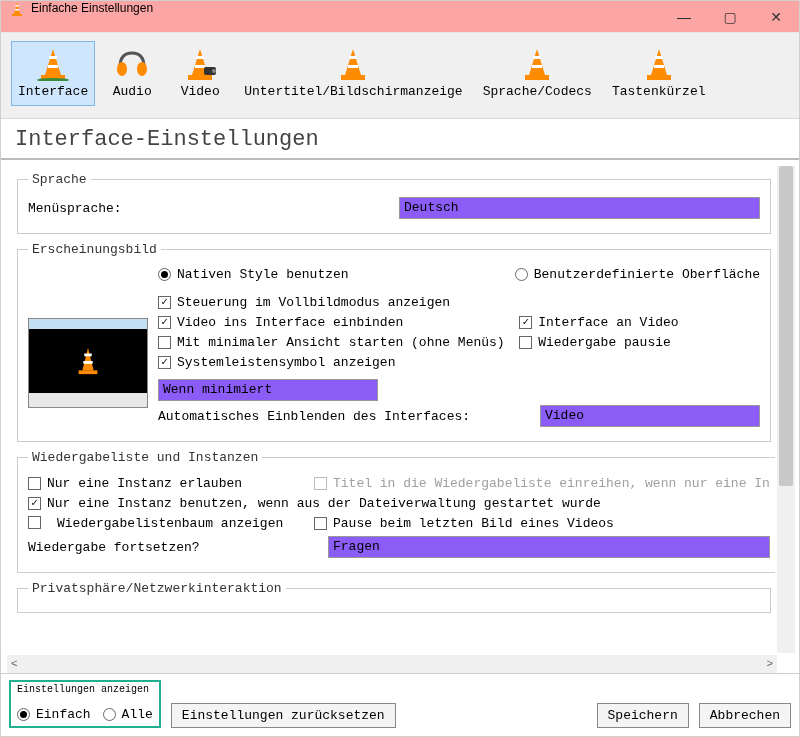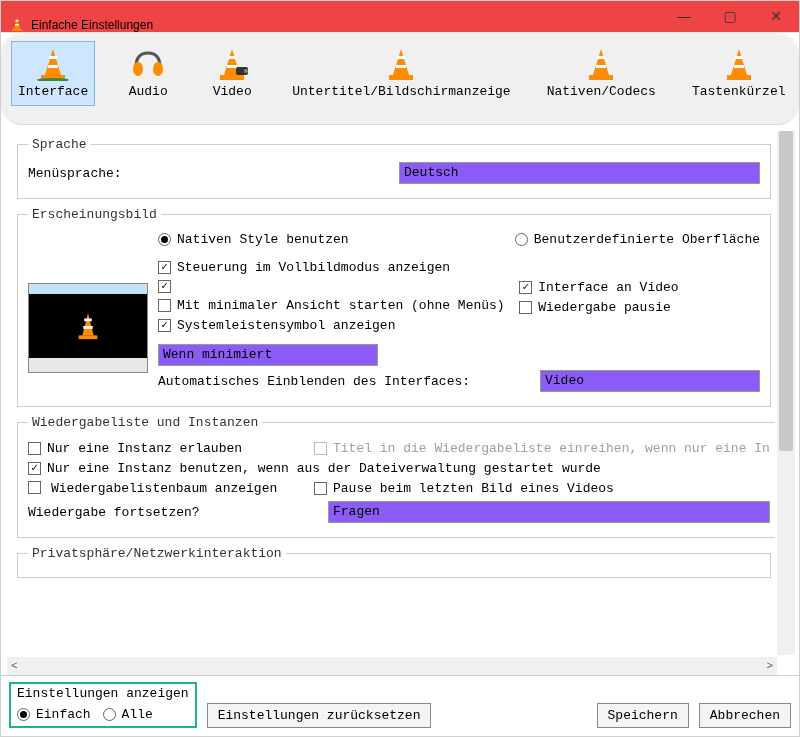--- a/index.html
+++ b/index.html
@@ -1,23 +1,23 @@
 <!DOCTYPE html>
 <html><head>
 <meta charset="utf-8">
 <style>
   * { box-sizing: border-box; }
   body { margin:0; font-family: "Courier New", monospace; font-size:13px; color:#000; background:#fff; }
   .window { width:800px; height:737px; border:1px solid #d0d0d0; display:flex; flex-direction:column; background:#fff; }
-  .titlebar { height:32px; display:flex; align-items:flex-end; padding:0 0 0 8px; background:#ef4444; border-bottom:1px solid #e8e8e8; }
+  .titlebar { height:32px; display:flex; align-items:flex-start; padding:0 0 0 8px; background:#fca5a5; border-bottom:1px solid #e8e8e8; }
   .titlebar .title { flex:1; font-family: "Segoe UI", sans-serif; font-size:12px; color:#000; }
   .titlebar .tbicon { width:16px; height:16px; margin-right:6px; }
   .winbtns { display:flex; }
   .winbtn { width:46px; height:32px; display:flex; align-items:center; justify-content:center; color:#333; font-family:"Segoe UI",sans-serif; font-size:14px; }
-  .toolbar { display:flex; padding:8px 10px 18px 10px; gap:22px; background:#f0f0f0; border-bottom:1px solid #d8d8d8;border-radius:21px; }
+  .toolbar { display:flex; padding:8px 10px 12px 10px; gap:6px; background:#f0f0f0; border-bottom:1px solid #d8d8d8; }
   .tabitem { display:flex; flex-direction:column; align-items:center; padding:4px 6px 6px 6px; border:1px solid transparent; cursor:pointer; }
   .tabitem.active { background:#cfe6ff; border:1px solid #7db8e8; }
   .tabitem .tabicon { width:48px; height:36px; display:flex; align-items:center; justify-content:center; }
   .tabitem .tablbl { font-size:13px; margin-top:2px; }
   .page-title { padding:8px 14px 6px 14px; font-size:22px; color:#444; border-bottom:2px solid #bbb; font-family:"Courier New",monospace; }
   .scroll-area { flex:1; position:relative; overflow:hidden; margin:6px 4px 0 6px; }
   .content { position:absolute; inset:0 20px 20px 0; overflow:hidden; padding:2px 4px 2px 10px; }
   .vscroll { position:absolute; right:0; top:0; bottom:20px; width:18px; background:#f0f0f0; }
   .vthumb { position:absolute; left:2px; right:2px; top:0; height:320px; background:#c8c8c8; border-radius:2px; }
   .hscroll { position:absolute; left:0; right:18px; bottom:0; height:18px; background:#f0f0f0; display:flex; justify-content:space-between; align-items:center; color:#666; font-size:11px; padding:0 4px; }
@@ -39,21 +39,21 @@
   .check-row { display:flex; align-items:center; gap:6px; margin:5px 0; white-space:nowrap; overflow:hidden; }
   .disabled-text { color:#a0a0a0; }
   .preview { width:120px; height:90px; border:1px solid #888; background:#000; position:relative; margin-right:10px; display:flex; flex-direction:column; }
   .preview-bar { height:10px; background:#c4e0f4; }
   .preview-body { flex:1; background:#000; display:flex; align-items:center; justify-content:center; }
   .preview-foot { height:14px; background:#e8e8e8; }
   .appear-body { display:flex; }
   .appear-right { flex:1; }
   .bottom { border-top:1px solid #d0d0d0; padding:6px 8px 8px 8px; display:flex; align-items:flex-end; gap:10px; background:#fff; }
   .settings-show { border:2px solid #20b090; padding:2px 6px 4px 6px; }
-  .settings-show .hline { font-size:13px; margin-bottom:6px; }
+  .settings-show .hline { font-size:10px; margin-bottom:12px; }
   .settings-show .opts { display:flex; gap:12px; align-items:center; }
   .btn { border:1px solid #888; background:#f4f4f4; padding:4px 10px; font-family:inherit; font-size:13px; cursor:pointer; }
   .spacer { flex:1; }
   .cone-svg { display:block; }
 </style>
 </head>
 <body>
 
 <div class="window">
   <div class="titlebar">
@@ -122,35 +122,36 @@
     </div>
     <div class="tabitem">
       <span class="tabicon">
           <svg width="44" height="34" viewBox="0 0 44 34">
             <polygon points="22,2 30,28 14,28" fill="#ff8c00"></polygon>
             <rect x="10" y="28" width="24" height="5" fill="#ff8c00"></rect>
             <rect x="18" y="9" width="8" height="3" fill="#fff"></rect>
             <rect x="17" y="18" width="10" height="3" fill="#fff"></rect>
           </svg>
         </span>
-      <span class="tablbl">Nativen/Codecs</span>
+      <span class="tablbl">Sprache/Codecs</span>
     </div>
     <div class="tabitem">
       <span class="tabicon">
           <svg width="44" height="34" viewBox="0 0 44 34">
             <polygon points="22,2 30,28 14,28" fill="#ff8c00"></polygon>
             <rect x="10" y="28" width="24" height="5" fill="#ff8c00"></rect>
             <rect x="18" y="9" width="8" height="3" fill="#fff"></rect>
             <rect x="17" y="18" width="10" height="3" fill="#fff"></rect>
           </svg>
         </span>
       <span class="tablbl">Tastenkürzel</span>
     </div>
   </div>
 
+  <div class="page-title">Interface-Einstellungen</div>
 
   <div class="scroll-area">
     <div class="content">
 
       <fieldset>
         <legend>Sprache</legend>
         <div class="row">
           <span class="lbl">Menüsprache:</span>
           <div class="sel" style="flex:1"><span>Deutsch</span></div>
         </div>
@@ -186,20 +187,21 @@
           </div>
           <div class="appear-right">
             <div class="check-grid">
               <div class="check-col1">
                 <div class="check-row">
                     <span class="cbox checked"></span>
                     <span>Steuerung im Vollbildmodus anzeigen</span>
                   </div>
                 <div class="check-row">
                     <span class="cbox checked"></span>
+                    <span>Video ins Interface einbinden</span>
                   </div>
                 <div class="check-row">
                     <span class="cbox"></span>
                     <span>Mit minimaler Ansicht starten (ohne Menüs)</span>
                   </div>
                 <div class="check-row">
                     <span class="cbox checked"></span>
                     <span>Systemleistensymbol anzeigen</span>
                   </div>
               </div>
@@ -243,21 +245,21 @@
           <span style="display:flex;align-items:center;gap:6px">
               <span class="cbox disabled"></span>
               <span class="disabled-text">Titel in die Wiedergabeliste einreihen, wenn nur eine In</span>
             </span>
         </div>
         <div class="check-row">
             <span class="cbox checked"></span>
             <span>Nur eine Instanz benutzen, wenn aus der Dateiverwaltung gestartet wurde</span>
           </div>
         <div class="check-row">
-          <span style="display:flex;align-items:flex-start;gap:10px;width:280px">
+          <span style="display:flex;align-items:flex-start;gap:16px;width:280px">
               <span class="cbox"></span>
               <span>Wiedergabelistenbaum anzeigen</span>
             </span>
           <span style="display:flex;align-items:center;gap:6px">
               <span class="cbox"></span>
               <span>Pause beim letzten Bild eines Videos</span>
             </span>
         </div>
         <div class="row">
           <span style="width:280px">Wiedergabe fortsetzen?</span>

